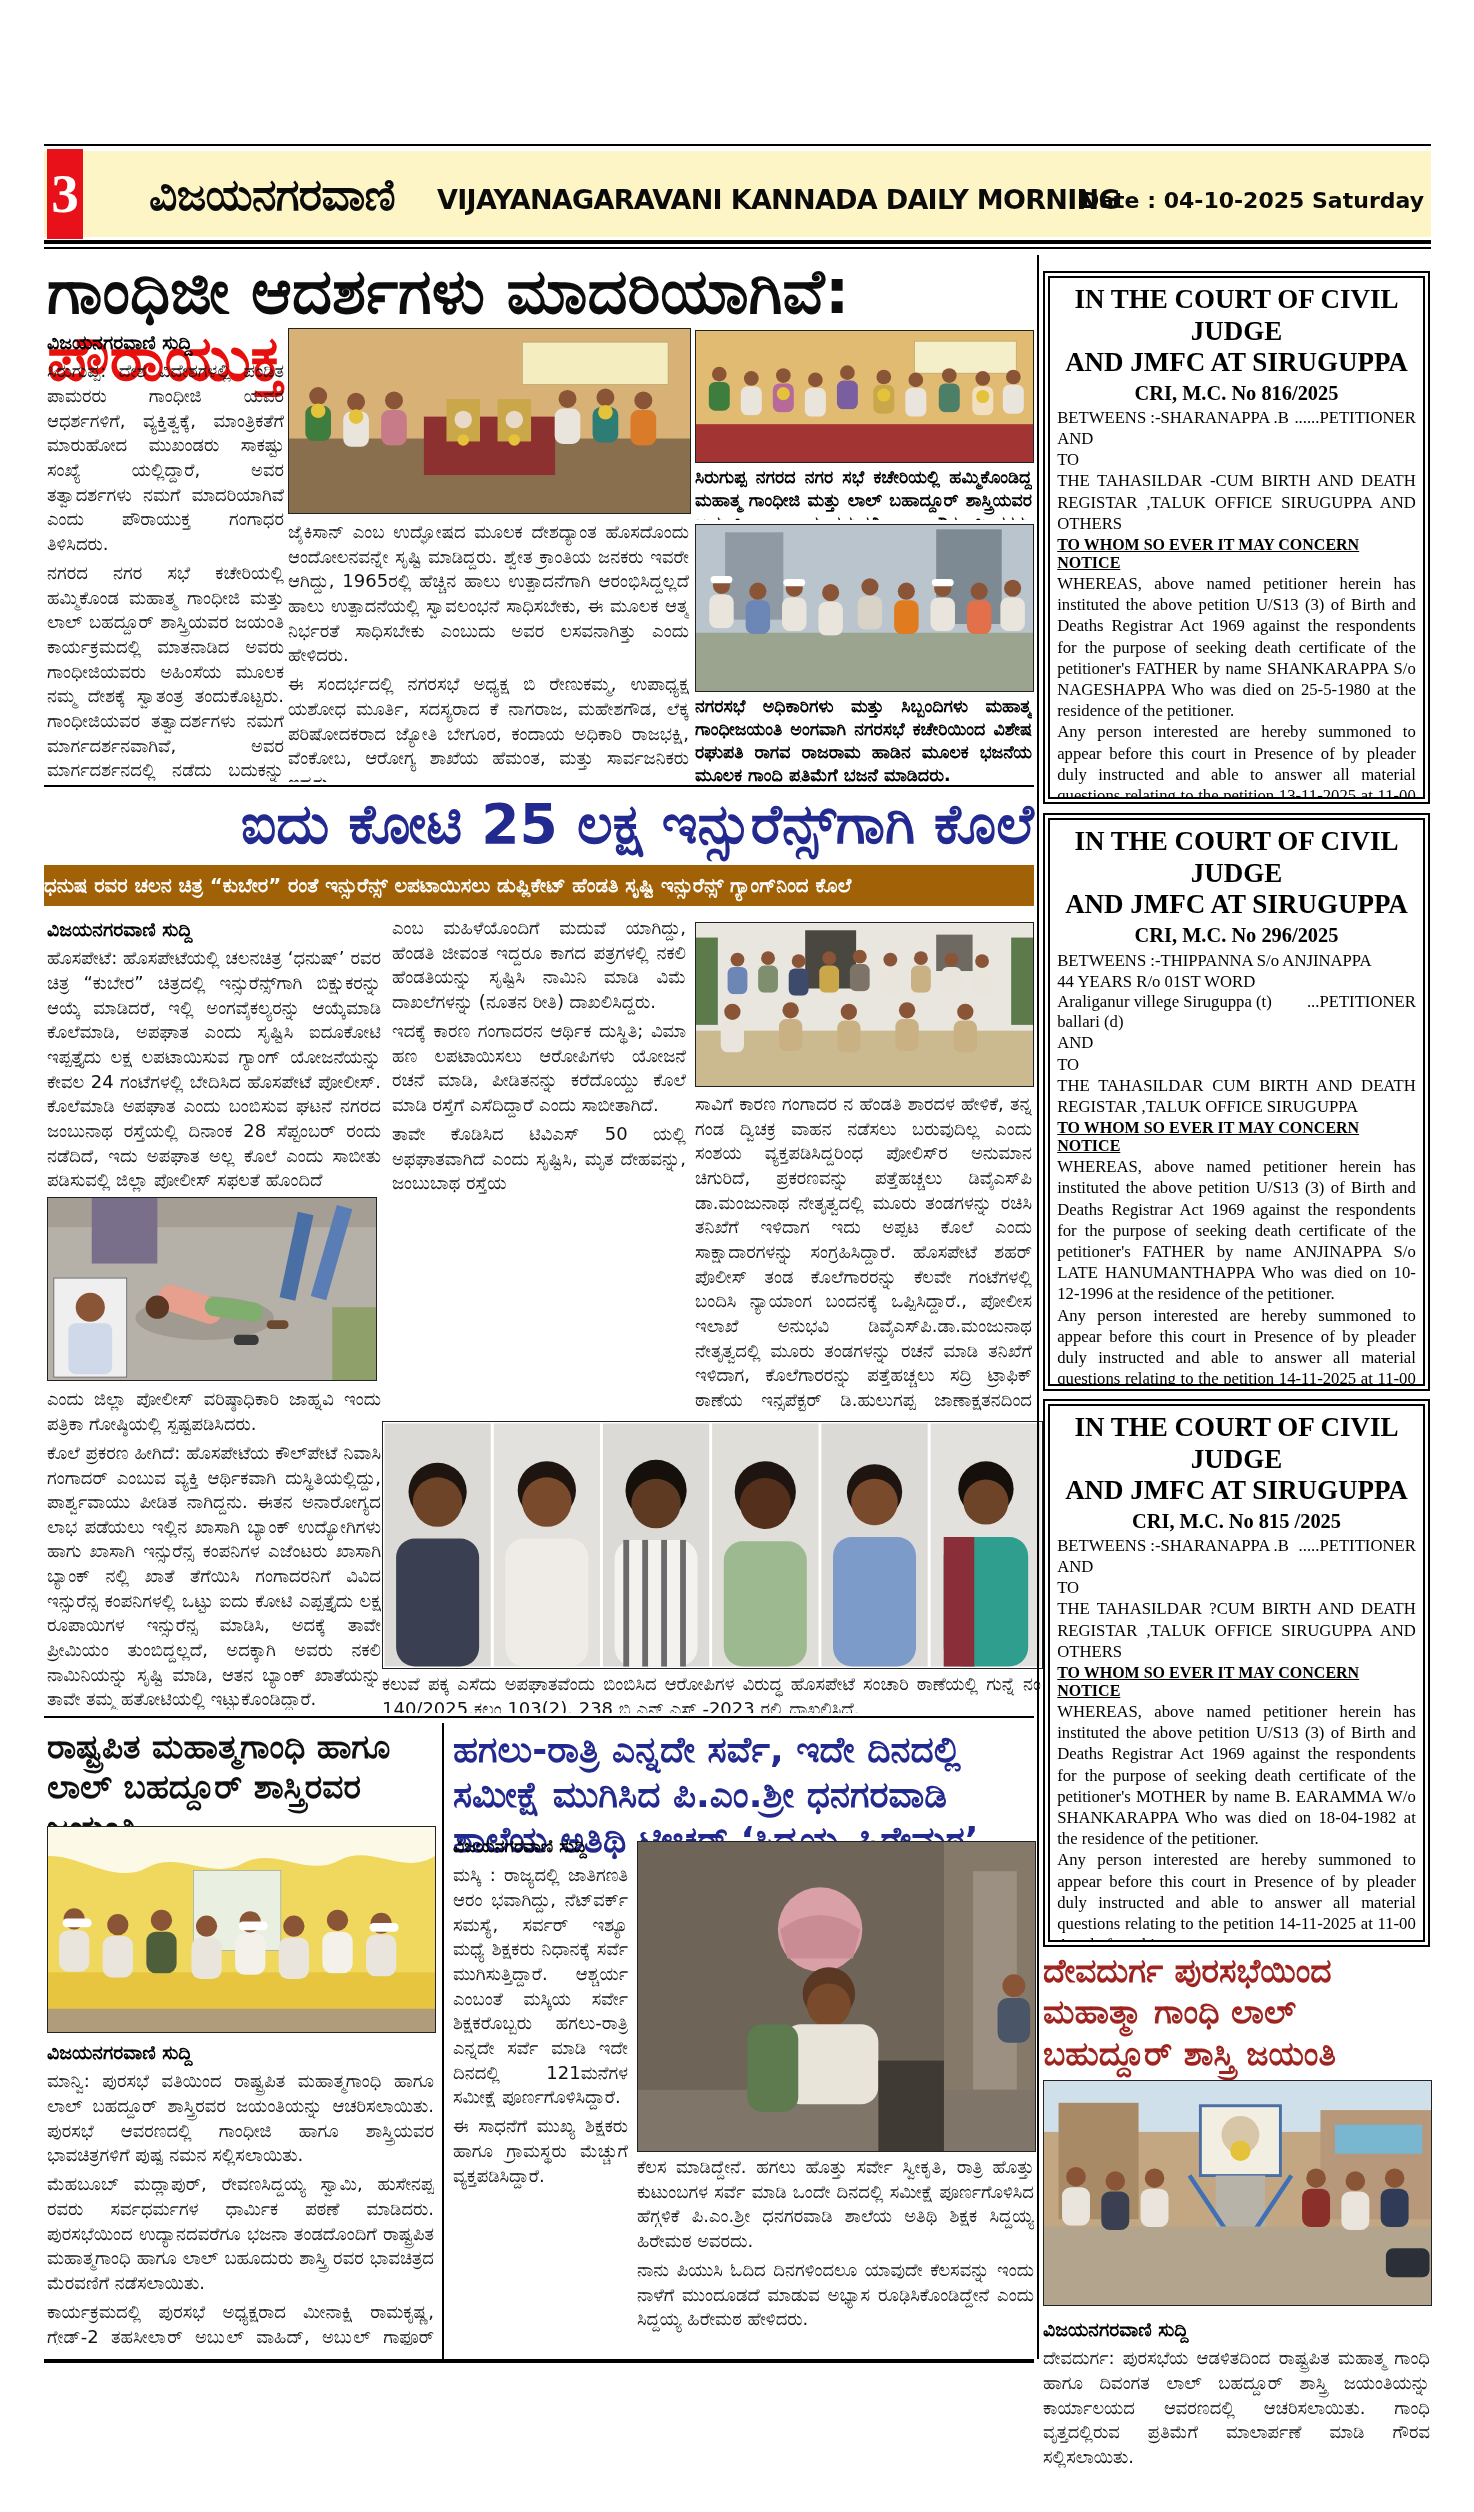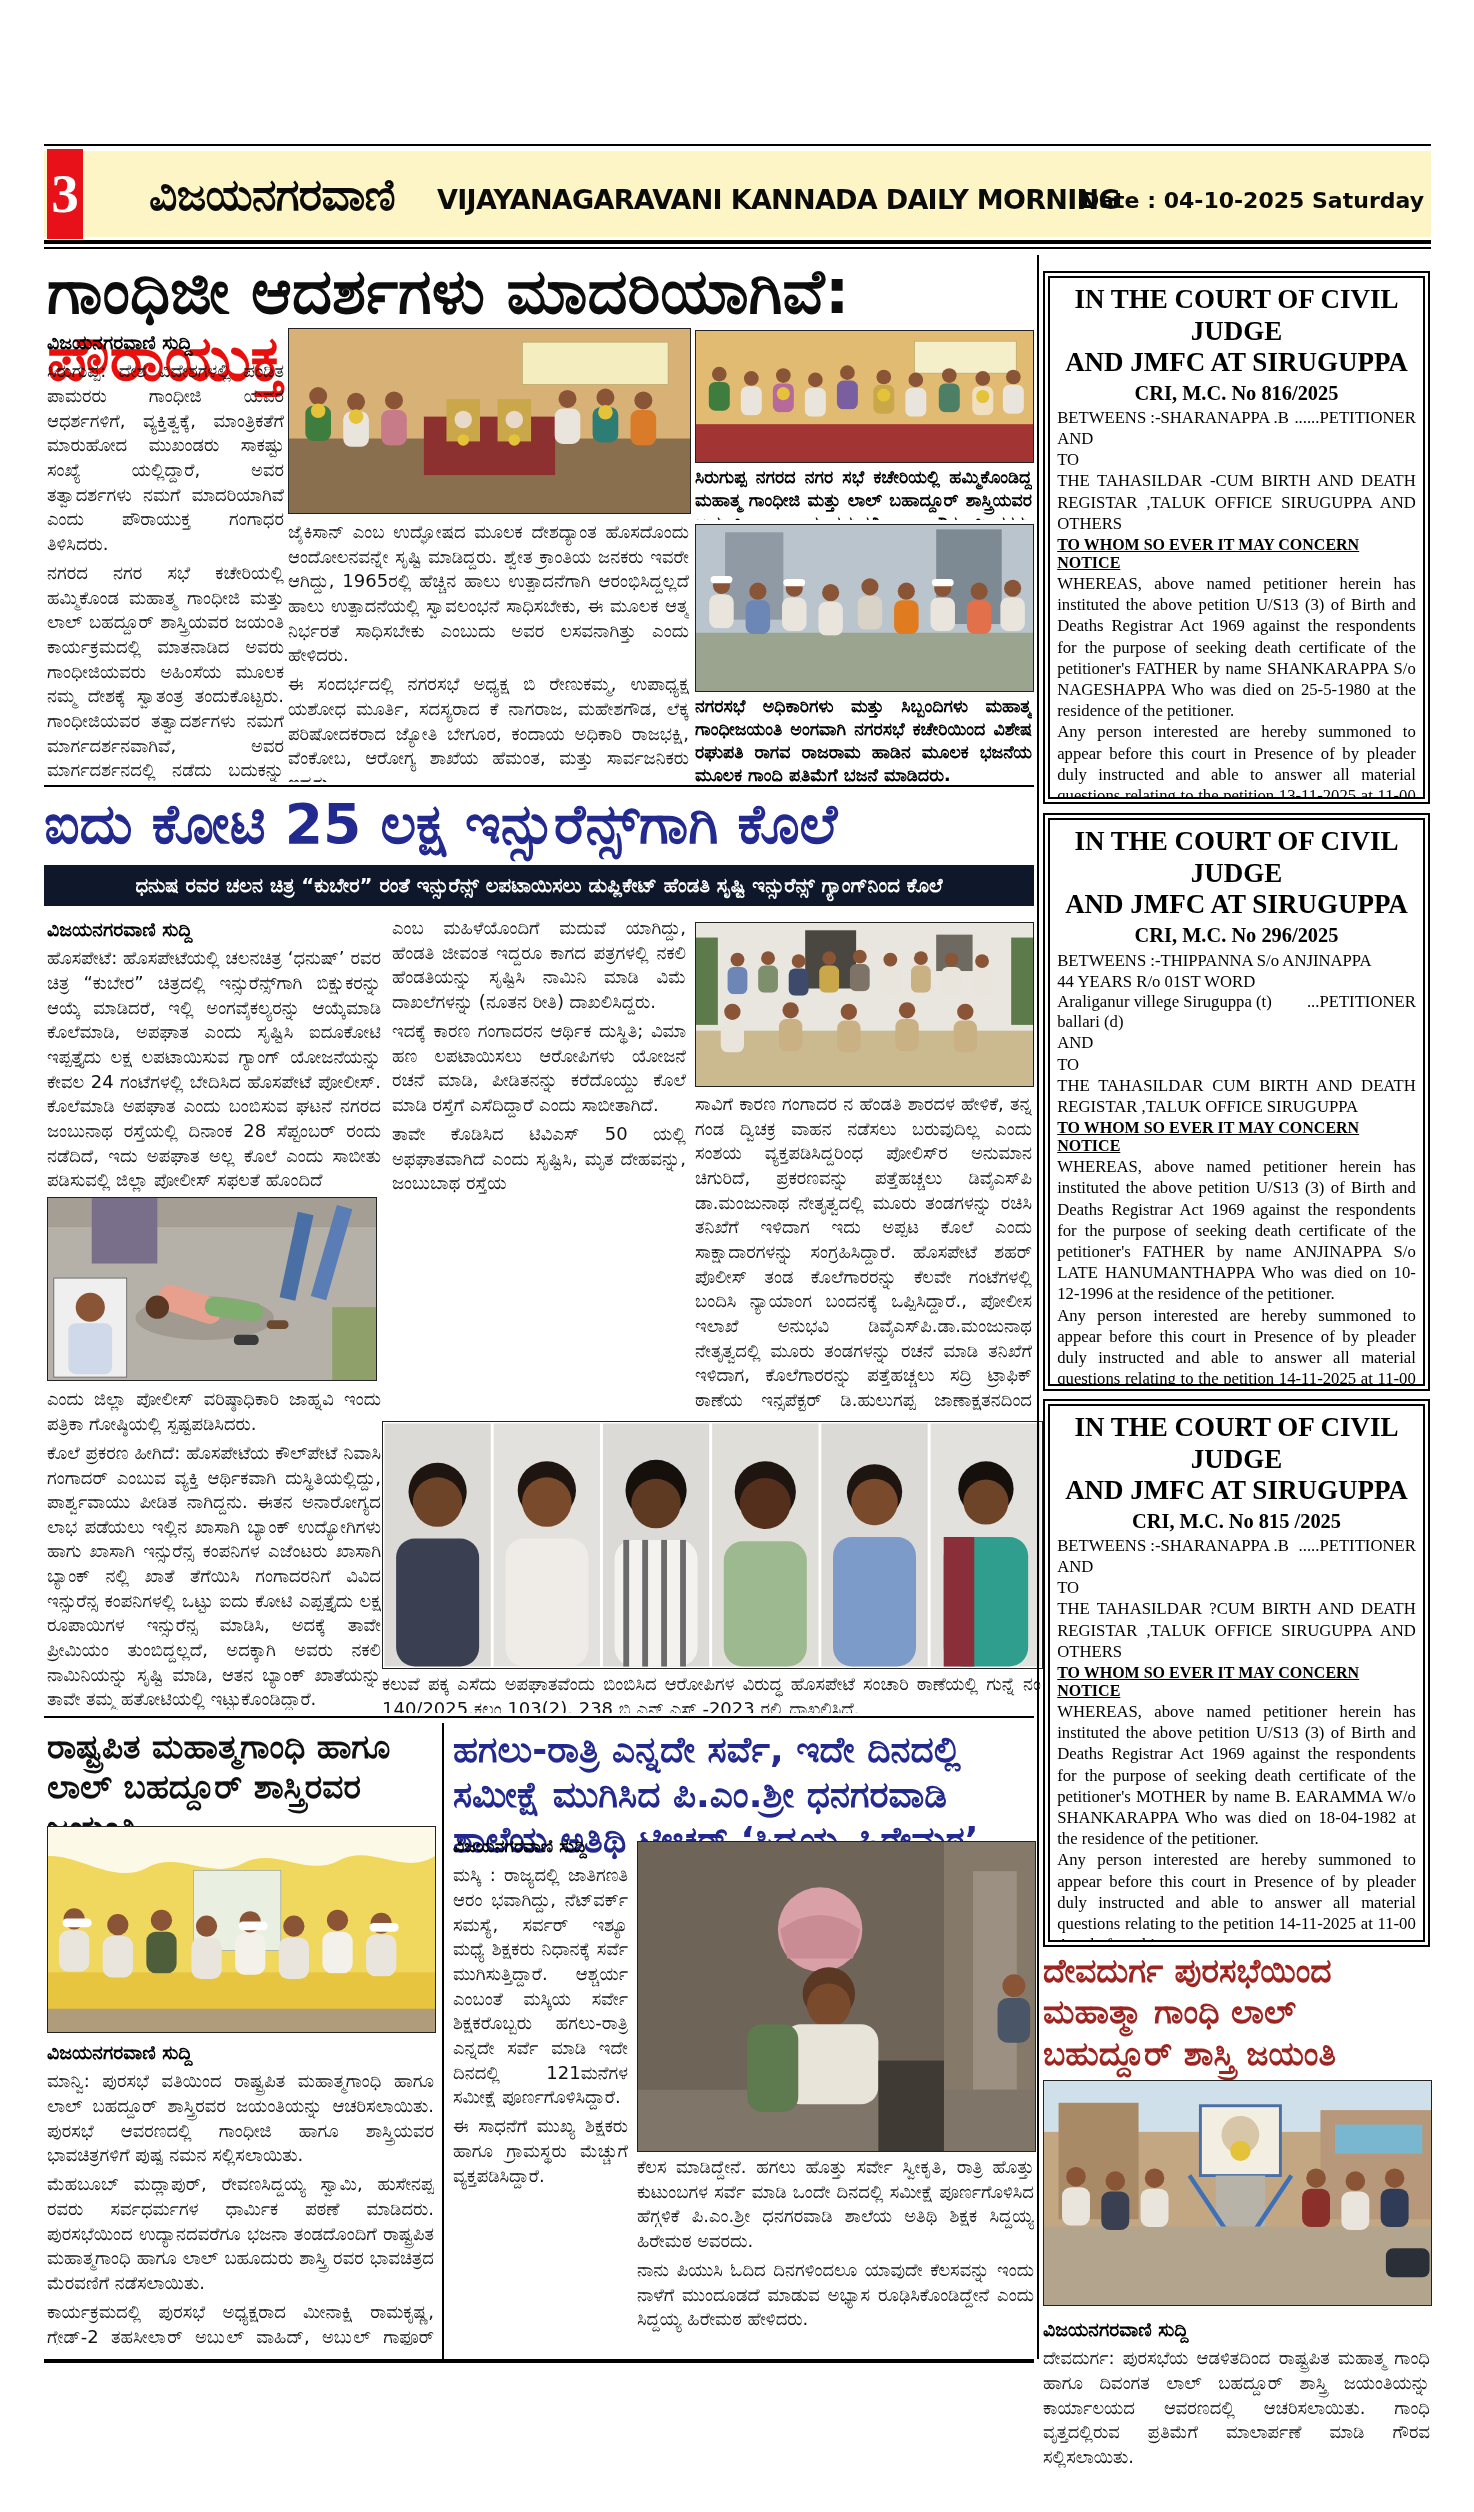--- a/index.html
+++ b/index.html
@@ -11,21 +11,21 @@
   .pageno{background:#e8111a;color:#fff;font-family:"Liberation Serif",serif;font-weight:bold;text-align:center;}
   .mast-kn{font-weight:800;color:#0b0b0b;letter-spacing:-0.7px;}
   .mast-en{font-weight:800;color:#0b0b0b;letter-spacing:-0.7px;white-space:nowrap;}
   .mast-en .lt{font-weight:600;}
   .hdate{font-weight:bold;color:#0b0b0b;white-space:nowrap;}
   
   .h1k{font-weight:800;color:#0d0d0d;line-height:1.08;}
   .h1k .red{color:#e8100c;}
   .hblue{font-weight:800;color:#232a8f;line-height:1.1;}
   .hred2{font-weight:800;color:#9e2420;line-height:1.25;}
-  .strap{background:#0f172a;color:#fff;font-weight:bold;text-align:center;}
+  .strap{background:#a16207;color:#fff;font-weight:bold;text-align:left;}
   .hblk{font-weight:800;color:#111;line-height:1.22;}
   
   .bt{font-size:18px;line-height:1.37;text-align:justify;color:#141414;}
   .bt p{margin:0 0 4.4px 0;}
   .byline{font-weight:bold;font-size:19px;margin:0 0 4.4px 0;color:#000;text-align:left;}
   .cap{font-weight:bold;font-size:17.5px;line-height:1.32;text-align:justify;color:#000;}
   
   .ph{border:1.5px solid #222;background:#cfcac2;overflow:hidden;}
   .ph svg{display:block;width:100%;height:100%;}
   
@@ -140,21 +140,21 @@
       <use href="#prs" x="414" y="74" width="42" height="72" style="color:#e9e5dd"></use>
       <rect x="20" y="70" width="30" height="10" rx="5" fill="#fff"></rect>
       <rect x="120" y="74" width="30" height="10" rx="5" fill="#fff"></rect>
       <rect x="324" y="74" width="30" height="10" rx="5" fill="#fff"></rect>
     </svg>
   </div>
   <div class="abs cap" style="left:695px;top:695px;width:337px;height:87px;overflow:hidden">ನಗರಸಭೆ ಅಧಿಕಾರಿಗಳು ಮತ್ತು ಸಿಬ್ಬಂದಿಗಳು ಮಹಾತ್ಮ ಗಾಂಧೀಜಯಂತಿ ಅಂಗವಾಗಿ ನಗರಸಭೆ ಕಚೇರಿಯಿಂದ ವಿಶೇಷ ರಘುಪತಿ ರಾಗವ ರಾಜರಾಮ ಹಾಡಿನ ಮೂಲಕ ಭಜನೆಯ ಮೂಲಕ ಗಾಂಧಿ ಪ್ರತಿಮೆಗೆ ಭಜನೆ ಮಾಡಿದರು.</div>
 
   <div class="abs rule" style="left:44px;top:785px;width:990px;height:2.2px"></div>
 
-  <div class="abs hblue" style="left:44px;top:794px;width:990px;font-size:55px;text-align:left">ಐದು ಕೋಟಿ 25 ಲಕ್ಷ ಇನ್ಸುರೆನ್ಸ್‌ಗಾಗಿ ಕೊಲೆ</div>
+  <div class="abs hblue" style="left:44px;top:794px;width:990px;font-size:55px;text-align:right">ಐದು ಕೋಟಿ 25 ಲಕ್ಷ ಇನ್ಸುರೆನ್ಸ್‌ಗಾಗಿ ಕೊಲೆ</div>
   <div class="abs strap" style="left:44px;top:865px;width:990px;height:41px;font-size:19.7px;line-height:41px">ಧನುಷ ರವರ ಚಲನ ಚಿತ್ರ “ಕುಬೇರ” ರಂತೆ ಇನ್ಸುರೆನ್ಸ್ ಲಪಟಾಯಿಸಲು ಡುಪ್ಲಿಕೇಟ್ ಹೆಂಡತಿ ಸೃಷ್ಟಿ ಇನ್ಸುರೆನ್ಸ್ ಗ್ಯಾಂಗ್‌ನಿಂದ ಕೊಲೆ</div>
 
   <div class="abs bt" style="left:47px;top:916px;width:334px;height:794px;overflow:hidden">
     <p class="byline">ವಿಜಯನಗರವಾಣಿ ಸುದ್ದಿ</p>
     <p>ಹೊಸಪೇಟೆ: ಹೊಸಪೇಟೆಯಲ್ಲಿ ಚಲನಚಿತ್ರ ‘ಧನುಷ್’ ರವರ ಚಿತ್ರ “ಕುಬೇರ” ಚಿತ್ರದಲ್ಲಿ ಇನ್ಸುರೆನ್ಸ್‌ಗಾಗಿ ಬಿಕ್ಷುಕರನ್ನು ಆಯ್ಕೆ ಮಾಡಿದರೆ, ಇಲ್ಲಿ ಅಂಗವೈಕಲ್ಯರನ್ನು ಆಯ್ಕೆಮಾಡಿ ಕೊಲೆಮಾಡಿ, ಅಪಘಾತ ಎಂದು ಸೃಷ್ಟಿಸಿ ಐದೂಕೋಟಿ ಇಪ್ಪತ್ತೈದು ಲಕ್ಷ ಲಪಟಾಯಿಸುವ ಗ್ಯಾಂಗ್ ಯೋಜನೆಯನ್ನು ಕೇವಲ 24 ಗಂಟೆಗಳಲ್ಲಿ ಬೇದಿಸಿದ ಹೊಸಪೇಟೆ ಪೋಲೀಸ್. ಕೊಲೆಮಾಡಿ ಅಪಘಾತ ಎಂದು ಬಂಬಿಸುವ ಘಟನೆ ನಗರದ ಜಂಬುನಾಥ ರಸ್ತೆಯಲ್ಲಿ ದಿನಾಂಕ 28 ಸೆಪ್ಟಂಬರ್ ರಂದು ನಡೆದಿದೆ, ಇದು ಅಪಘಾತ ಅಲ್ಲ ಕೊಲೆ ಎಂದು ಸಾಬೀತು ಪಡಿಸುವಲ್ಲಿ ಜಿಲ್ಲಾ ಪೋಲೀಸ್ ಸಫಲತೆ ಹೊಂದಿದೆ</p>
     <div class="ph" style="position:relative;width:328px;height:182px;margin:2.9px 0 5.8px 0">
       <svg viewBox="0 0 450 250" preserveAspectRatio="none">
         <rect width="450" height="250" fill="#b5b0a8"></rect>
         <rect y="0" width="450" height="40" fill="#a49e94"></rect>
         <rect x="390" y="150" width="60" height="100" fill="#8fa06a"></rect>

